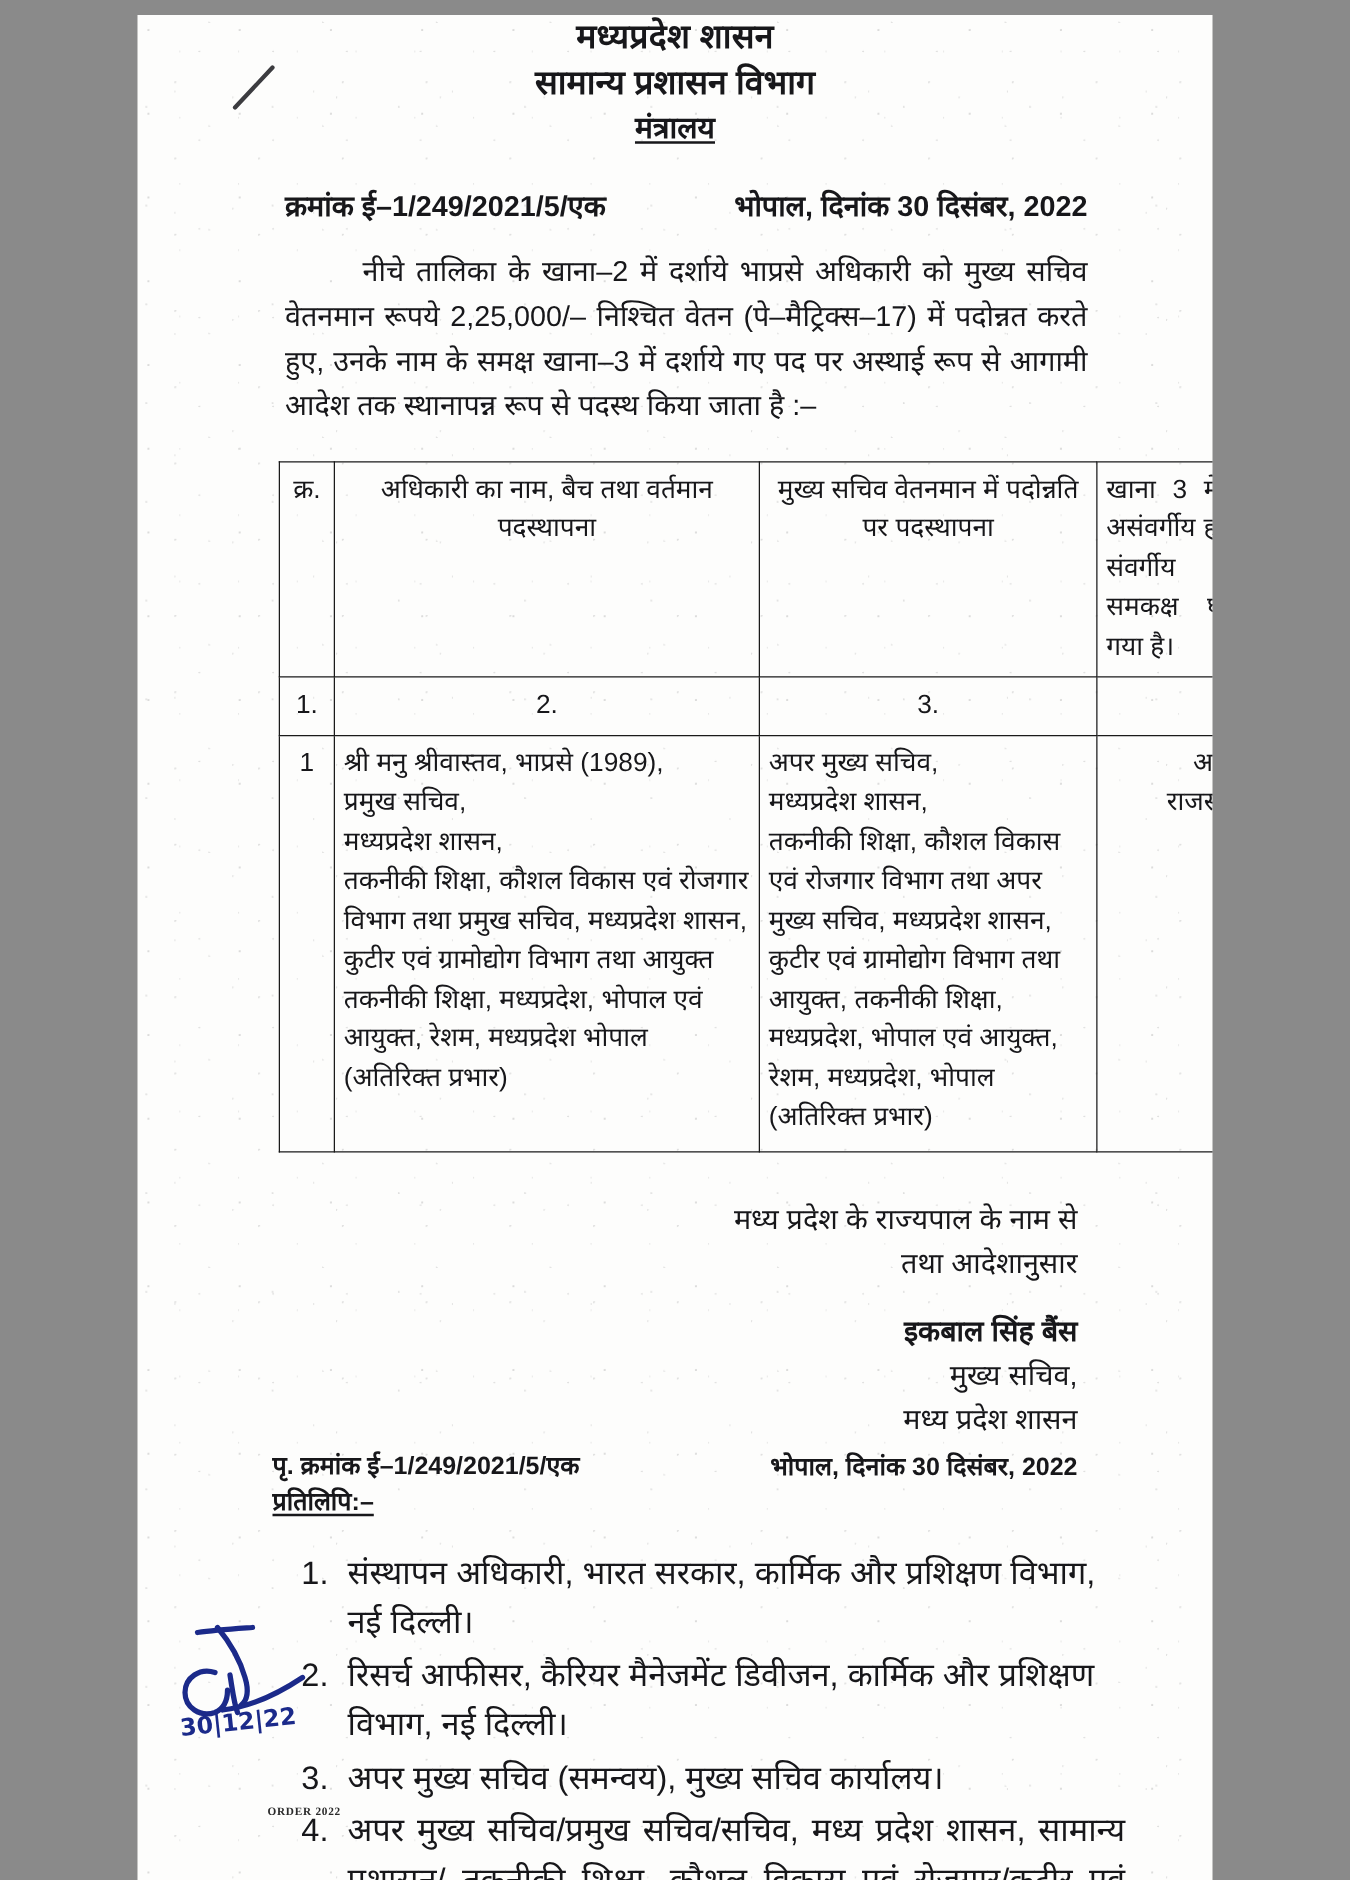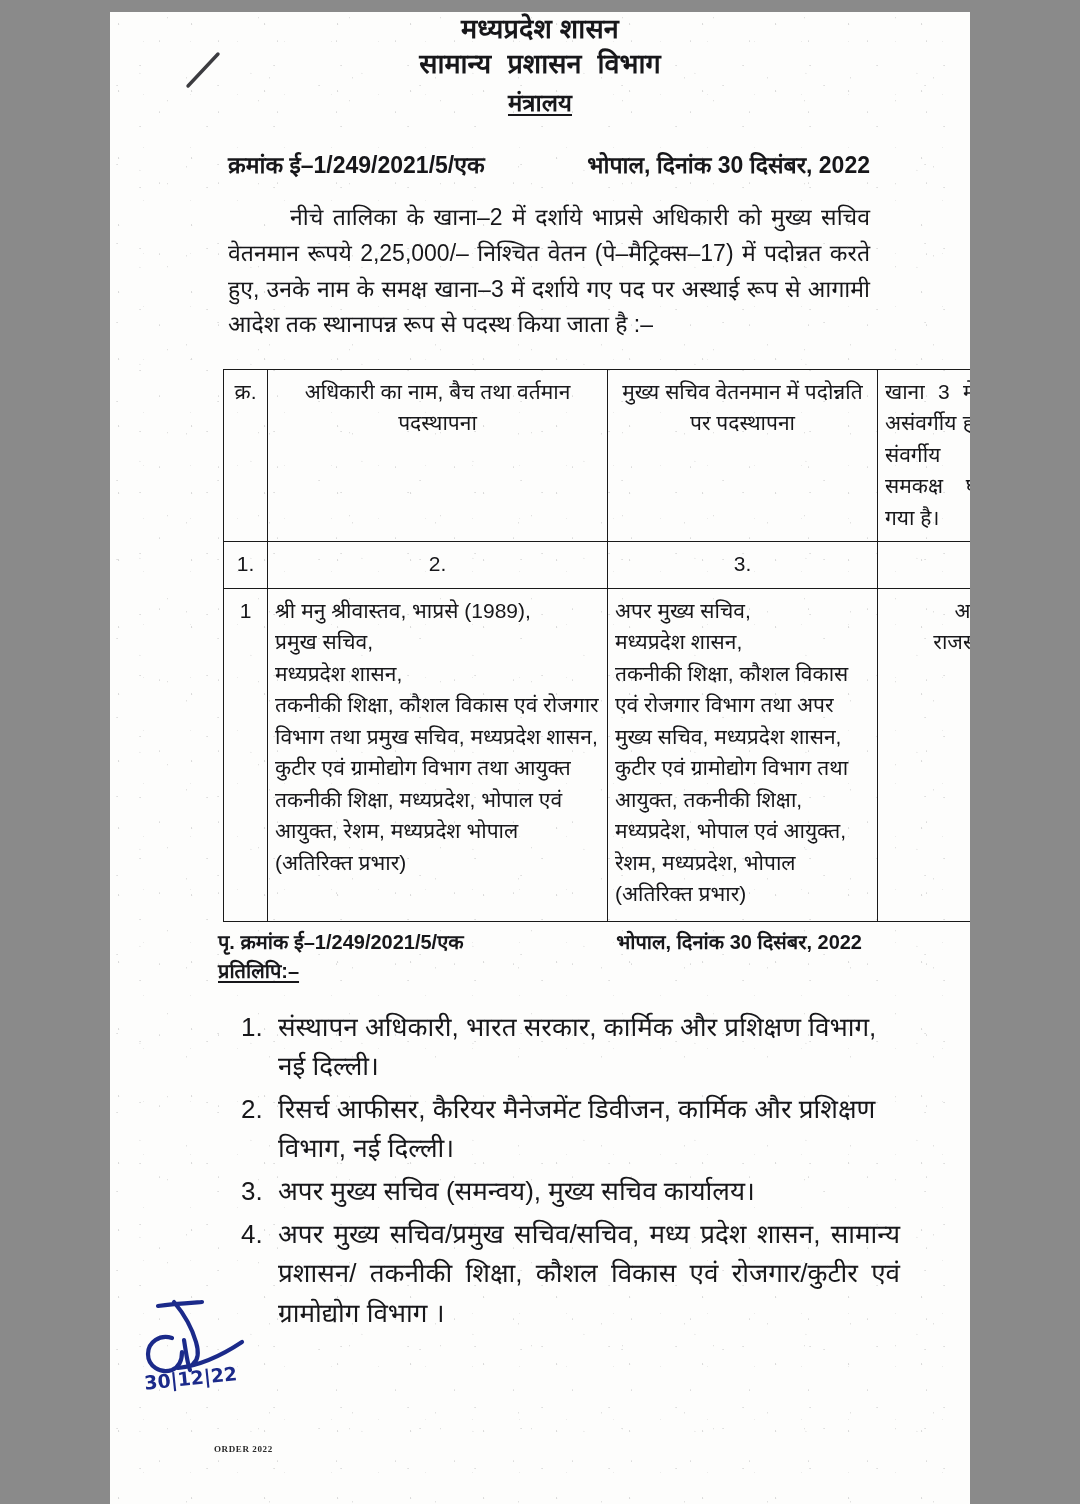--- a/index.html
+++ b/index.html
@@ -37,21 +37,21 @@
     background-size: 73px 67px, 91px 83px, 59px 71px, 111px 97px, 67px 61px, 83px 89px, 101px 79px, 47px 53px;
   }
   .content { position: relative; z-index: 2; }
 
   
   .hdr {
     text-align: center;
     line-height: 1.30;
   }
   .hdr .l1 { font-size: 27px; font-weight: 700; letter-spacing: .2px; }
-  .hdr .l2 { font-size: 27px; font-weight: 700; margin-top: 2px; font-family: Liberation Mono, monospace; }
+  .hdr .l2 { font-size: 27px; font-weight: 700; margin-top: 2px; }
   .hdr .l3 { font-size: 24px; font-weight: 700; margin-top: 3px; }
   .hdr .l4 { font-size: 24px; font-weight: 700; margin-top: 1px; }
   .u { text-decoration: underline; text-underline-offset: 3px; }
 
   
   .refline {
     display: flex;
     justify-content: space-between;
     align-items: baseline;
     margin: 30px 100px 0 118px;
@@ -246,20 +246,27 @@
             </td>
           <td class="b-col4">
               <span class="cellline">अध्यक्ष
 राजस्व मंडल</span>
             </td>
         </tr>
       </tbody>
     </table>
 
 
+    <div class="closing">
+      <div>मध्य प्रदेश के राज्यपाल के नाम से</div>
+      <div>तथा आदेशानुसार</div>
+      <div class="signame">इकबाल सिंह बैंस</div>
+      <div>मुख्य सचिव,</div>
+      <div>मध्य प्रदेश शासन</div>
+    </div>
 
     <div class="sigfoot">
       <div class="left">
         <div>पृ. क्रमांक ई–1/249/2021/5/एक</div>
         <div class="copy">प्रतिलिपि:–</div>
       </div>
       <div>भोपाल, दिनांक 30 दिसंबर, 2022</div>
     </div>
 
     <ol class="copylist">

